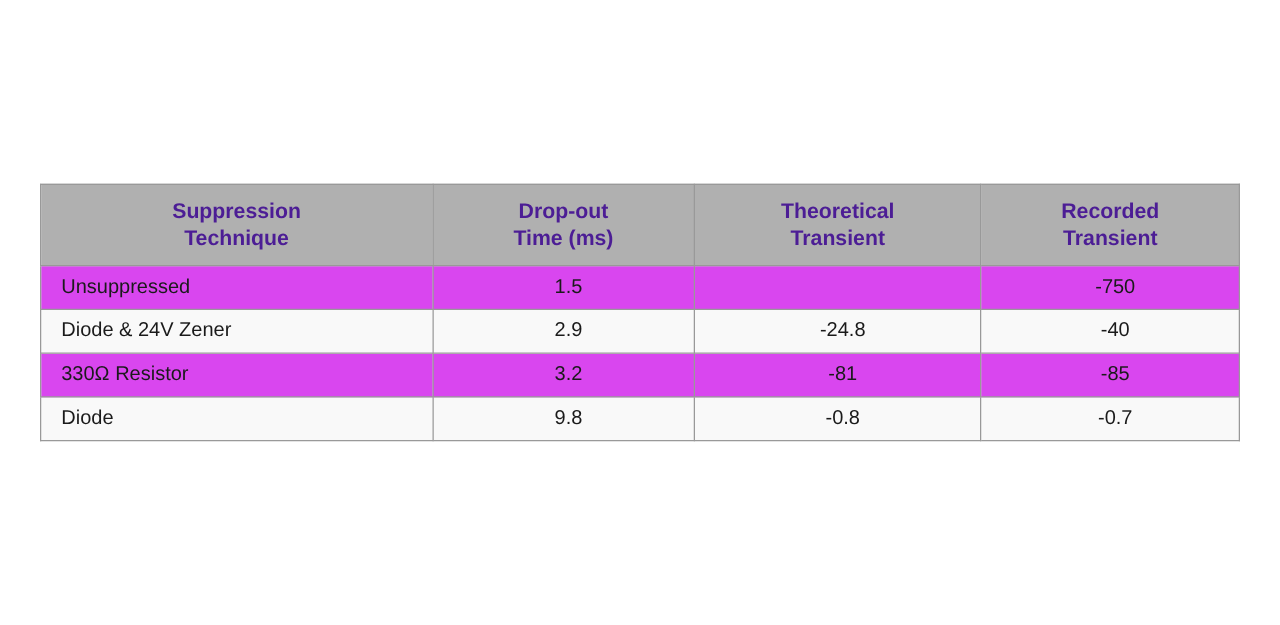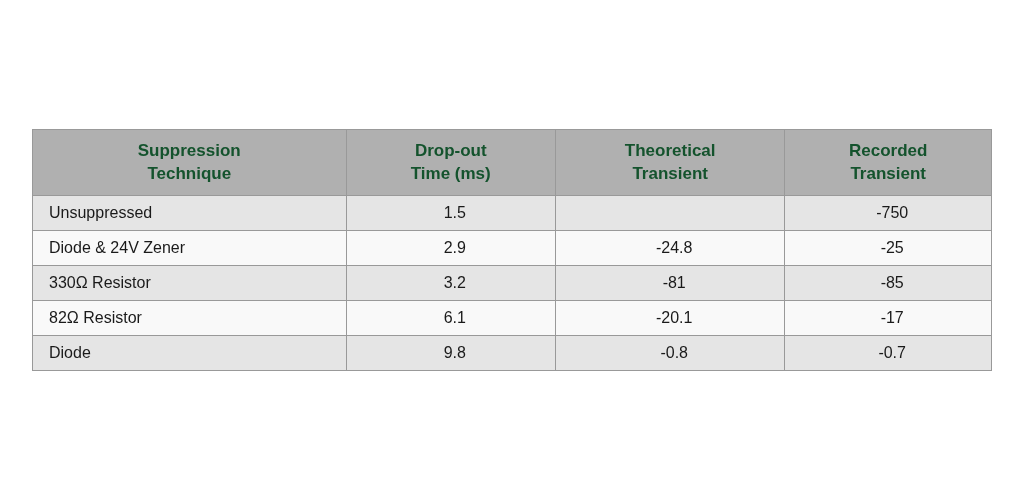--- a/index.html
+++ b/index.html
@@ -31,26 +31,26 @@
     thead tr {
       background-color: #b0b0b0;
     }
 
     thead th {
       border: 1.5px solid #999;
       padding: 10px 16px;
       text-align: center;
       font-size: 17px;
       font-weight: bold;
-      color: #14532d;
+      color: #4c1d95;
       line-height: 1.3;
     }
 
     tbody tr {
-      background-color: #e5e5e5;
+      background-color: #d946ef;
     }
 
     tbody tr:nth-child(even) {
       background-color: #f9f9f9;
     }
 
     tbody td {
       border: 1.5px solid #999;
       padding: 8px 16px;
       font-size: 16px;
@@ -83,33 +83,27 @@
     <tr>
           <td>Unsuppressed</td>
           <td>1.5</td>
           <td></td>
           <td>-750</td>
         </tr>
         <tr>
           <td>Diode &amp; 24V Zener</td>
           <td>2.9</td>
           <td>-24.8</td>
-          <td>-25</td>
+          <td>-40</td>
         </tr>
         <tr>
           <td>330Ω Resistor</td>
           <td>3.2</td>
           <td>-81</td>
           <td>-85</td>
-        </tr>
-        <tr>
-          <td>82Ω Resistor</td>
-          <td>6.1</td>
-          <td>-20.1</td>
-          <td>-17</td>
         </tr>
         <tr>
           <td>Diode</td>
           <td>9.8</td>
           <td>-0.8</td>
           <td>-0.7</td>
         </tr>
       </tbody>
   </table>
 </div>

